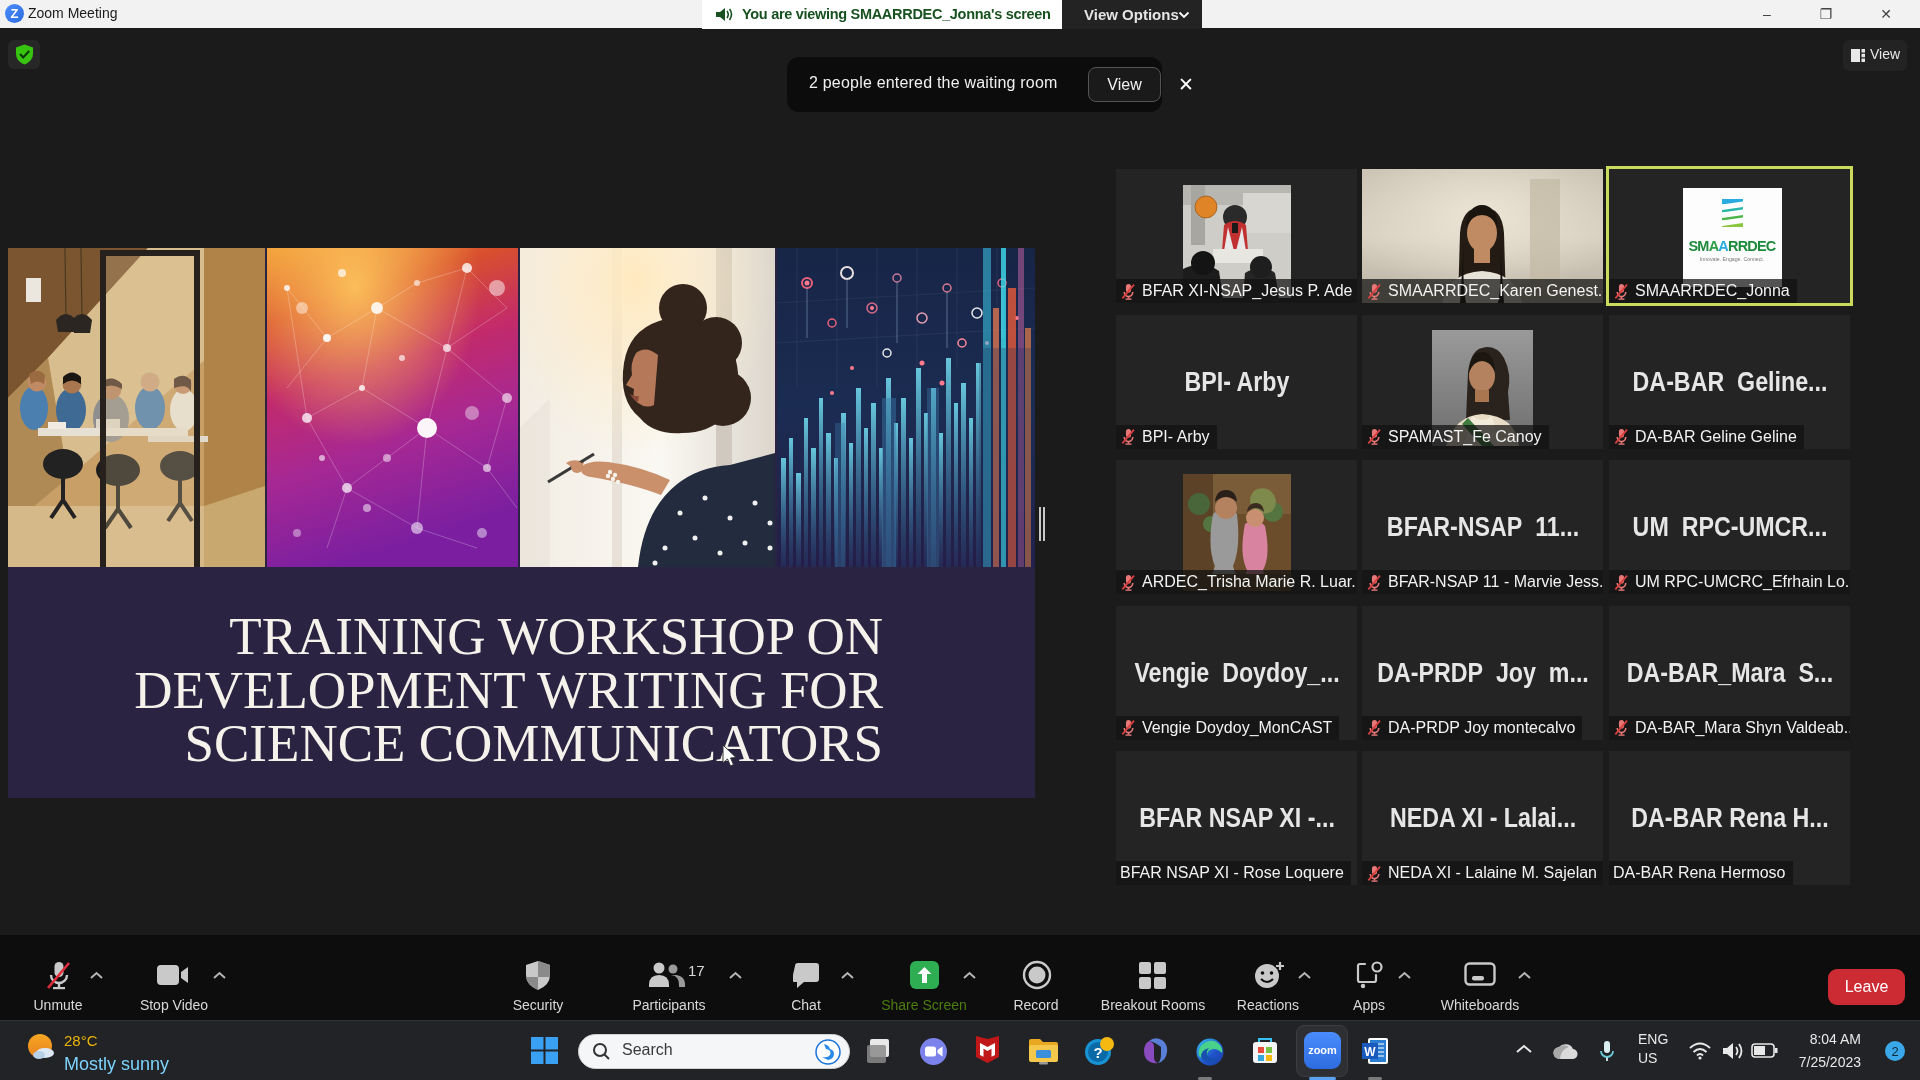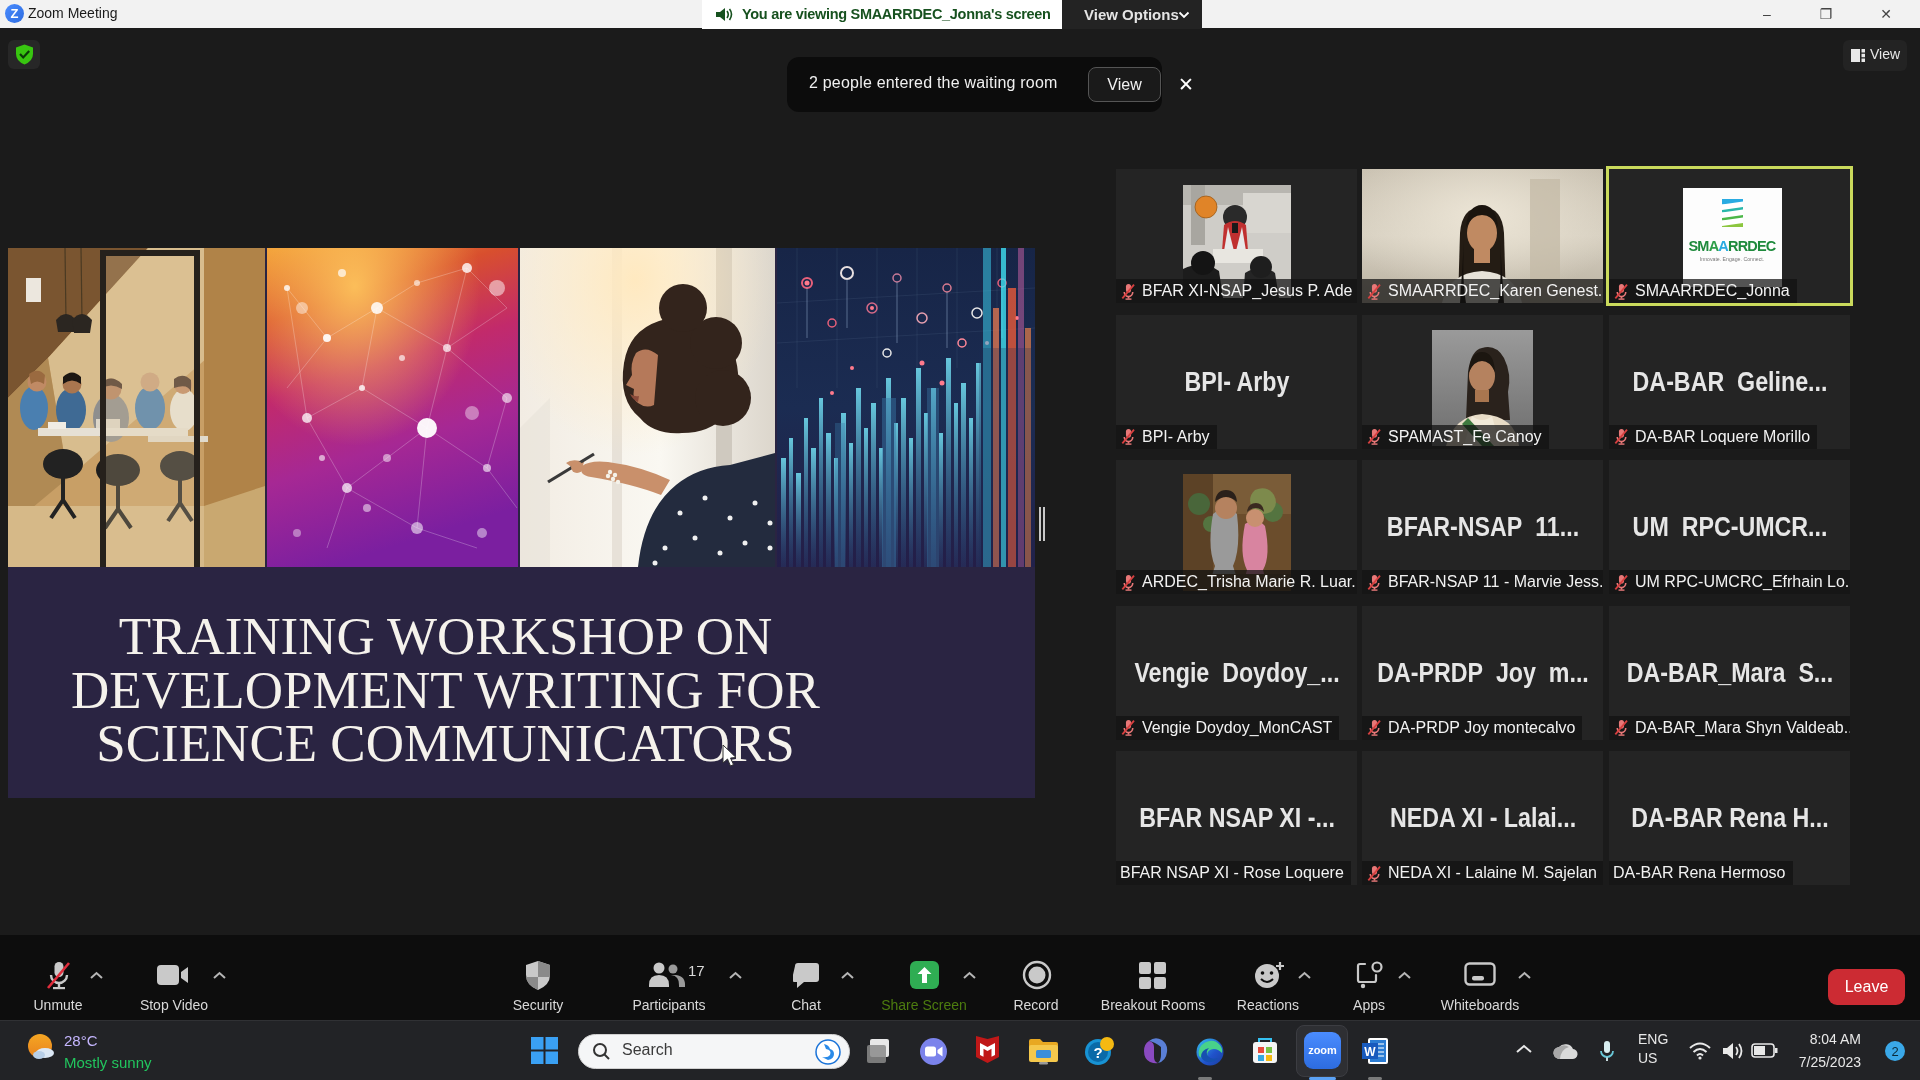--- a/index.html
+++ b/index.html
@@ -26,21 +26,21 @@
 
 #toast { left:747px; top:57px; width:375px; height:55px; background:#0c0c0c; border-radius:12px;margin-left:40px; }
 #toast .msg { position:absolute; left:22px; top:17px; font-size:16px; color:#f0f0f0; letter-spacing:0.2px; }
 #toastview { position:absolute; left:301px; top:10px; width:73px; height:35px; background:#1a1a1a;
   border:1px solid #555; border-radius:8px; color:#f0f0f0; font-size:16px; text-align:center; line-height:33px; }
 #toastx { position:absolute; left:391px; top:16px; font-size:19px; color:#fff; }
 
 #slide { left:8px; top:248px; width:1027px; height:550px; background:#2a2442; overflow:hidden; }
 .photo { position:absolute; top:0; height:319px; }
 #navy { position:absolute; left:0; top:319px; width:1027px; height:231px; background:#2a2442; }
-#slidetitle { position:absolute; left:0; top:362px; width:875px; text-align:center;
+#slidetitle { position:absolute; left:0; top:362px; width:875px; text-align:right;
   font-family:"Liberation Serif", serif; color:#f5f2ec; font-size:53px; line-height:53.5px; }
 
 .tile { position:absolute; width:241px; height:134px; background:#242424; overflow:hidden; }
 .tile.active { outline:3px solid #cada5c; }
 .bigname { position:absolute; left:50%; top:50%; transform:translate(-50%,-50%) scaleX(0.86);
   text-align:center; color:#e6e6e6; font-weight:bold; font-size:27px; white-space:nowrap; }
 .plabel { position:absolute; left:0; bottom:0; height:24px; background:rgba(16,16,16,0.72);
   color:#f2f2f2; font-size:16px; line-height:24px; padding:0 7px 0 4px; white-space:nowrap; display:flex; align-items:center; max-width:241px; overflow:hidden; }
 .plabel svg { margin-right:5px; flex-shrink:0; }
 
@@ -498,21 +498,21 @@
       <div class="plabel">
         <svg width="17" height="19" viewBox="0 0 16 17">
           <g fill="#e87878">
             <rect x="5.6" y="1.5" width="4.8" height="8" rx="2.4"></rect>
             <path d="M4,8 a4,4.2 0 0 0 8,0" stroke="#e87878" stroke-width="1.5" fill="none" transform="translate(0,1)"></path>
             <rect x="7.2" y="13" width="1.6" height="2.2"></rect>
             <rect x="5.2" y="15" width="5.6" height="1.3"></rect>
           </g>
           <line x1="2.2" y1="15" x2="13.2" y2="2" stroke="#d84040" stroke-width="1.7"></line>
         </svg>
-        <span>DA-BAR Loquere Morillo</span>
+        <span>DA-BAR Geline Geline</span>
       </div>
     </div>
 <div class="tile" style="left:1116px;top:460px;">
       <svg style="position:absolute;left:67px;top:14px;" width="108" height="117" viewBox="0 0 108 117">
 <rect width="108" height="117" fill="#6b4d2c"></rect>
 <rect x="0" y="0" width="108" height="40" fill="#7a5c38"></rect>
 <rect x="0" y="0" width="30" height="117" fill="#5c4226"></rect>
 <circle cx="16" cy="30" r="11" fill="#49663a"></circle>
 <circle cx="28" cy="50" r="8" fill="#547440"></circle>
 <circle cx="90" cy="38" r="10" fill="#547440"></circle>
@@ -780,22 +780,22 @@
     <defs>
         <linearGradient id="sun" x1="0" y1="0" x2="0" y2="1">
           <stop offset="0" stop-color="#f5a623"></stop>
           <stop offset="1" stop-color="#e8821e"></stop>
         </linearGradient>
       </defs>
     <circle cx="14" cy="14" r="12" fill="url(#sun)"></circle>
     <ellipse cx="19" cy="21" rx="9" ry="5" fill="#dce8f5"></ellipse>
     <ellipse cx="13" cy="23" rx="6" ry="4" fill="#b8cfe8"></ellipse>
   </svg>
-  <div class="abs" style="left:64px;top:11px;color:#c4b5fd;font-size:15px;">28°C</div>
-  <div class="abs" style="left:64px;top:33px;color:#22c55e;font-size:15px;">Mostly sunny</div>
+  <div class="abs" style="left:64px;top:11px;color:#eab308;font-size:15px;">28°C</div>
+  <div class="abs" style="left:64px;top:33px;color:#7dd3fc;font-size:18px;">Mostly sunny</div>
 
   <svg class="abs" style="left:531px;top:16px;" width="27" height="27" viewBox="0 0 27 27">
     <g fill="#3aa0f3">
         <rect x="0" y="0" width="12.5" height="12.5"></rect>
         <rect x="14.5" y="0" width="12.5" height="12.5"></rect>
     <rect x="0" y="14.5" width="12.5" height="12.5"></rect>
         <rect x="14.5" y="14.5" width="12.5" height="12.5"></rect>
       </g>
   </svg>
 

